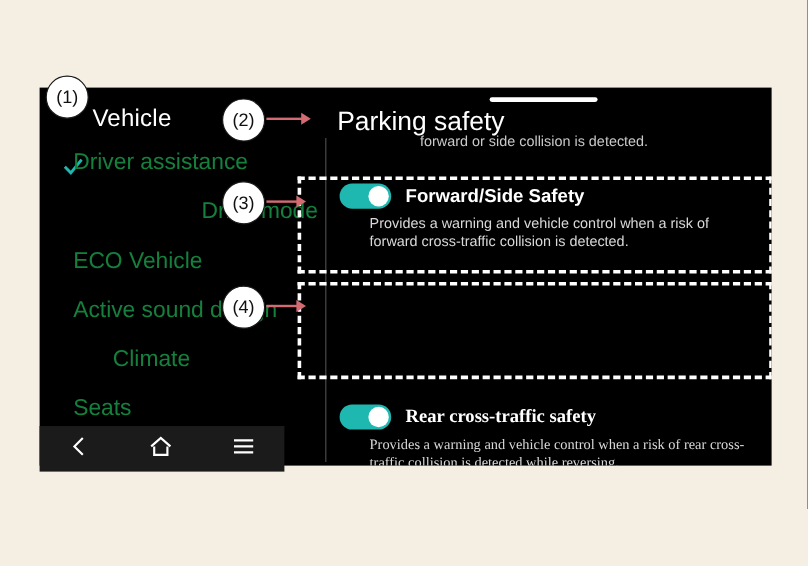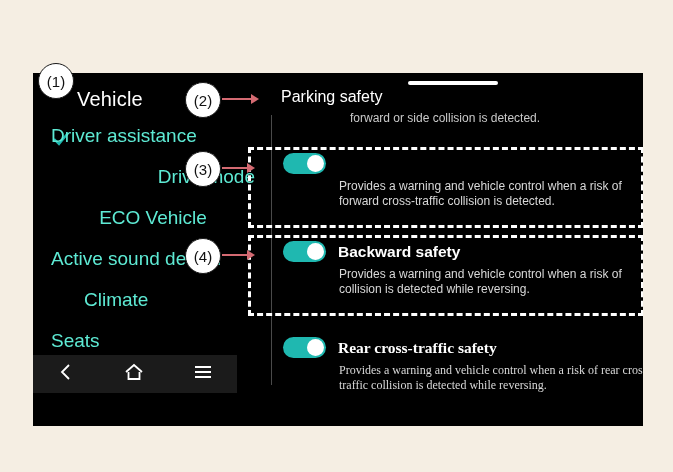--- a/index.html
+++ b/index.html
@@ -14,21 +14,21 @@
     overflow: hidden;
     position: relative;
   }
 
   
   #screen {
     position: absolute;
     left: 33px;
     top: 73px;
     width: 610px;
-    height: 353px;
+    height: 315px;
     background: #000000;
     overflow: hidden;
   }
 
   
   .handle {
     position: absolute;
     left: 375px;
     top: 8px;
     width: 90px;
@@ -48,25 +48,25 @@
   .nav-title {
     position: absolute;
     left: 44px;
     top: 15px;
     font-size: 20px;
     color: #ffffff;
     letter-spacing: .2px;
   }
   .nav-item {
     position: absolute;
-    left: 18px;
+    left: 28px;
     width: 204px;
     height: 32px;
     font-size: 19px;
-    color: #5eead4;
+    color: #15803d;
     white-space: nowrap;
   }
   .nav-item .lbl { display: block; }
   .nav-check {
     position: absolute;
     left: 20px;
     top: 58px;
     width: 16px;
     height: 16px;
   }
@@ -76,21 +76,21 @@
     position: absolute;
     left: 222px;
     top: 0;
     width: 388px;
     height: 315px;
   }
   .content-title {
     position: absolute;
     left: 26px;
     top: 15px;
-    font-size: 16px;
+    font-size: 22px;
     color: #ffffff;
   }
   .divider {
     position: absolute;
     left: 16px;
     top: 42px;
     width: 1px;
     height: 270px;
     background: #4a4a4a;
   }
@@ -135,21 +135,21 @@
     background: #ffffff;
   }
   .card-title {
     font-size: 15.5px;
     font-weight: bold;
     color: #ffffff;
     white-space: nowrap;
   }
   .card-desc {
     margin-top: 5px;
-    margin-left: 56px;
+    margin-left: 25px;
     font-size: 12px;
     line-height: 1.25;
     color: #d8d8d8;
     width: 320px;
   }
 
   
   .dashed {
     position: absolute;
     border: 3px dashed #ffffff;
@@ -218,21 +218,21 @@
         <path d="M1 8 L6 13 L15 2" fill="none" stroke="#1fb8b0" stroke-width="2.4"></path>
       </svg>
     </div>
 
     <div class="nav-item" style="top:52px;">
       <span class="lbl">Driver assistance</span>
     </div>
     <div class="nav-item" style="top:93px;text-align:right;">
       <span class="lbl">Drive mode</span>
     </div>
-    <div class="nav-item" style="top:134px;text-align:center;">
+    <div class="nav-item" style="top:134px;">
       <span class="lbl">ECO Vehicle</span>
     </div>
     <div class="nav-item" style="top:175px;">
       <span class="lbl">Active sound design</span>
     </div>
     <div class="nav-item" style="top:216px;margin-left:33px;">
       <span class="lbl">Climate</span>
     </div>
     <div class="nav-item" style="top:257px;">
       <span class="lbl">Seats</span>
@@ -243,33 +243,25 @@
     <div class="content-title">Parking safety</div>
     <div class="divider"></div>
 
     <div class="partial-desc">forward or side collision is detected.</div>
 
     <div class="card" style="top:80px;">
       <div class="row">
         <div class="toggle">
           <div class="knob"></div>
         </div>
+        <div class="card-title">Forward/Side Safety</div>
       </div>
       <div class="card-desc">Provides a warning and vehicle control when a risk of forward cross-traffic collision is detected.</div>
     </div>
 
-    <div class="card" style="top:168px;">
-      <div class="row">
-        <div class="toggle">
-          <div class="knob"></div>
-        </div>
-        <div class="card-title">Backward safety</div>
-      </div>
-      <div class="card-desc">Provides a warning and vehicle control when a risk of collision is detected while reversing.</div>
-    </div>
 
     <div class="card" style="top:264px;font-family:Liberation Serif, serif;">
       <div class="row">
         <div class="toggle">
           <div class="knob"></div>
         </div>
         <div class="card-title">Rear cross-traffic safety</div>
       </div>
       <div class="card-desc">Provides a warning and vehicle control when a risk of rear cross-traffic collision is detected while reversing.</div>
     </div>

